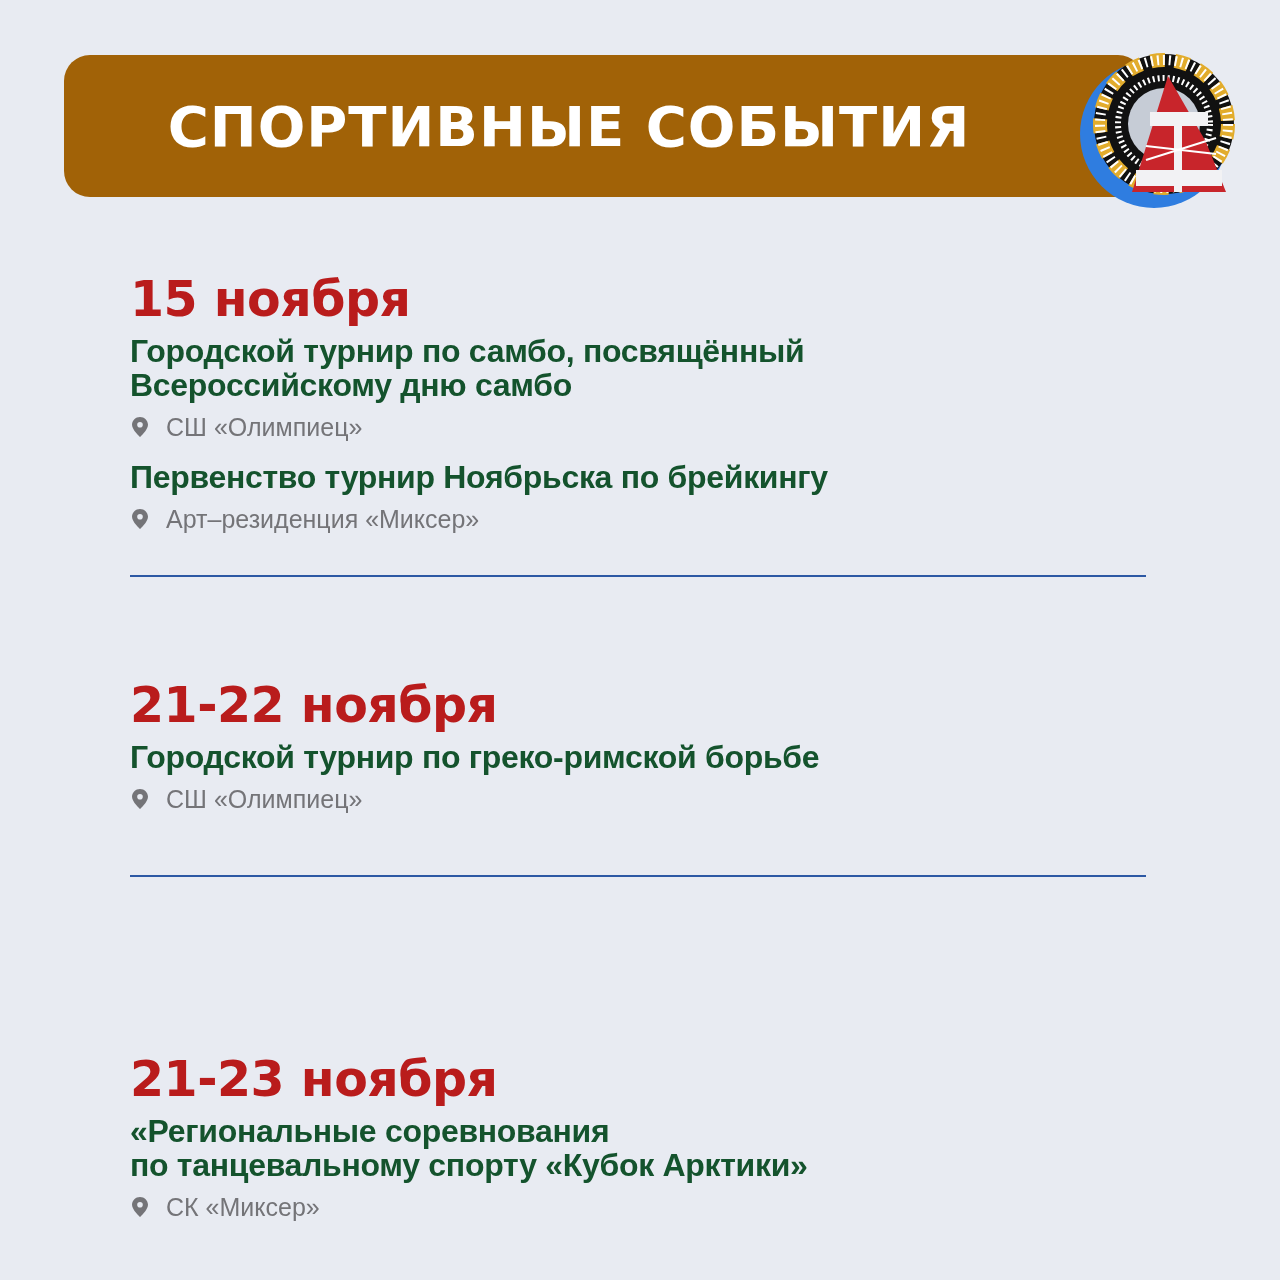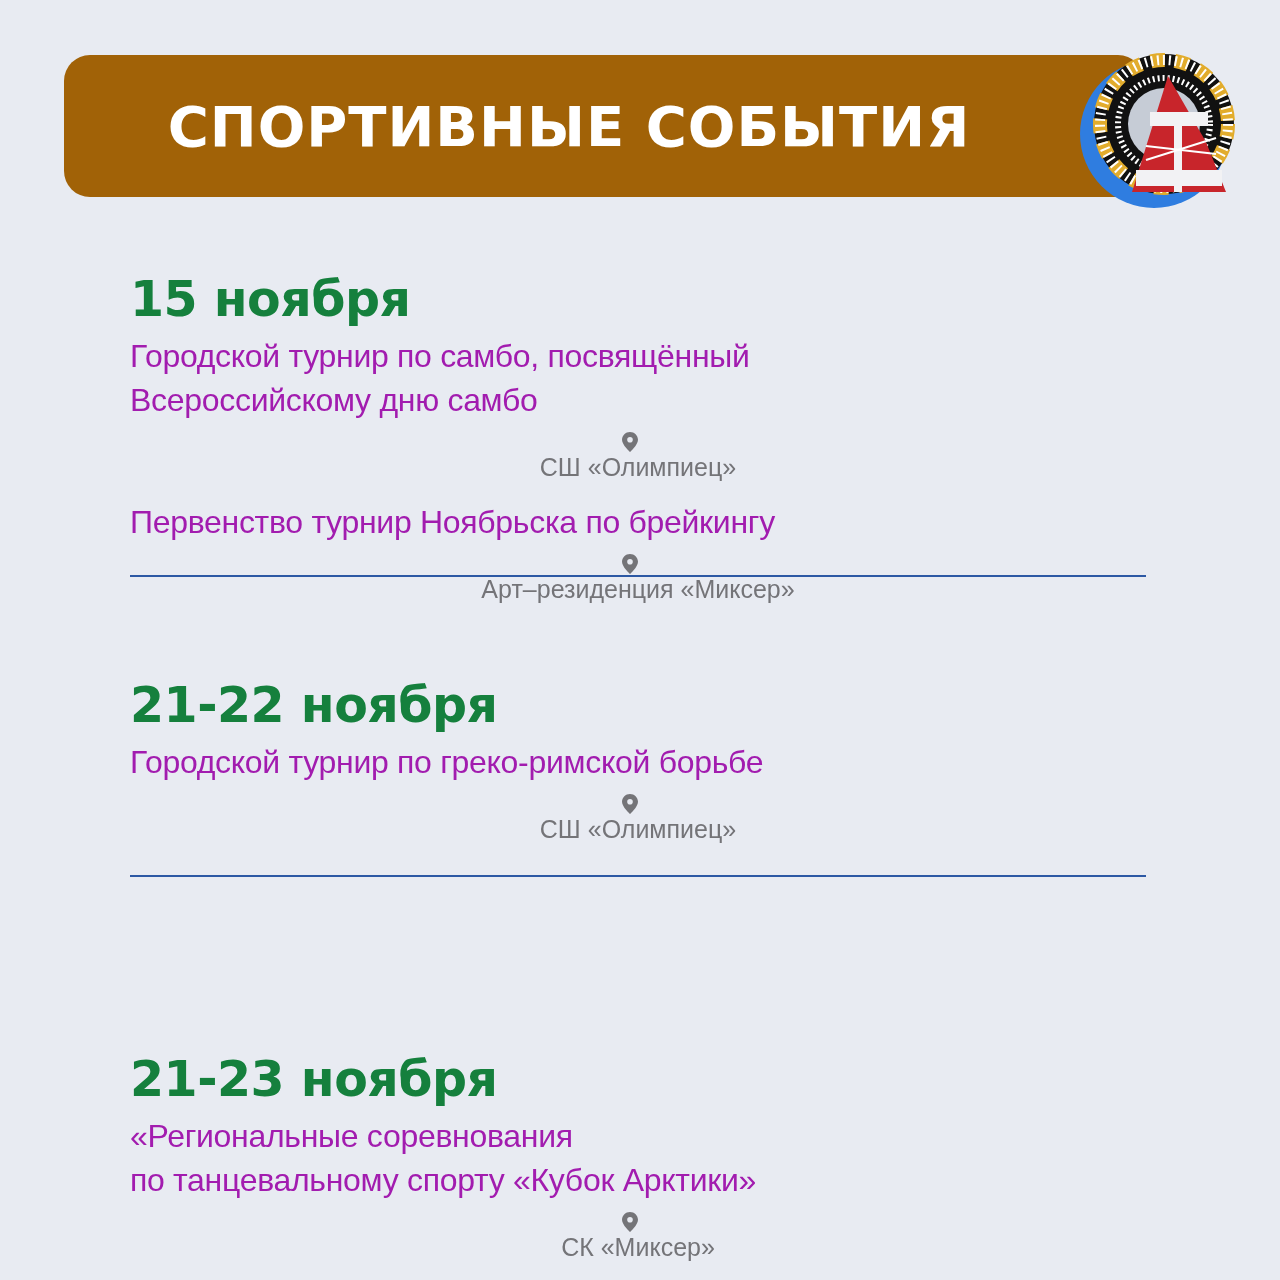--- a/index.html
+++ b/index.html
@@ -15,31 +15,30 @@
     position:absolute; left:0; width:1010px; top:0; height:142px;
     display:flex; align-items:center; justify-content:center;
     color:#ffffff; font-weight:bold; font-size:56px; letter-spacing:1px;
     font-family:"DejaVu Sans", sans-serif;
   }
   .logo {
     position:absolute; left:1076px; top:42px; width:170px; height:170px;
   }
   .section { position:absolute; left:130px; width:1016px; }
   .date {
-    color:#15803d; font-weight:bold; font-size:49px; line-height:56px;
+    color:#b91c1c; font-weight:bold; font-size:49px; line-height:56px;
     font-family:"DejaVu Sans", sans-serif; letter-spacing:-0.5px;
   }
   .event-title {
-    color:#a21caf; font-weight:normal; font-size:32px; line-height:44px;
+    color:#14532d; font-weight:bold; font-size:32px; line-height:34px;
     white-space:pre-line; letter-spacing:-0.3px;
   }
   .place {
     display:flex; align-items:center; color:#747478; font-size:25px; line-height:30px;
     margin-top:10px;
-    flex-direction:column;
   }
   .pin { width:16px; height:20px; margin-right:18px; margin-left:2px; }
   .divider { height:2px; background:#2c58a4; width:1016px; }
 </style>
 </head>
 <body>
 
 <div class="banner">
   <div class="banner-title">СПОРТИВНЫЕ СОБЫТИЯ</div>
 </div>

